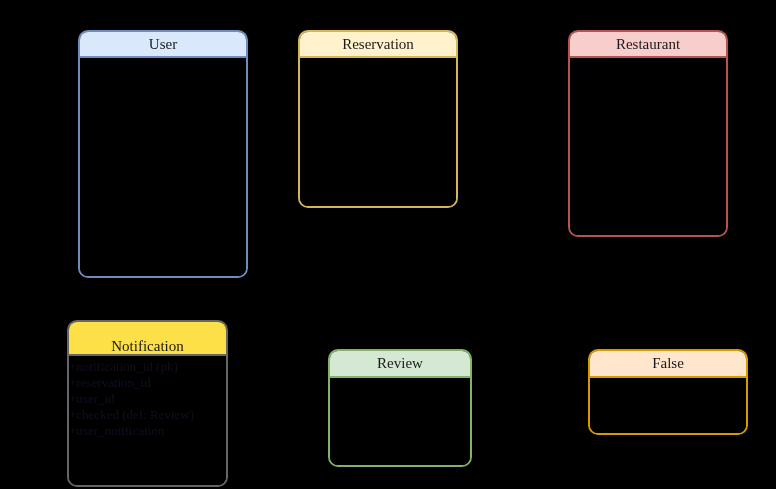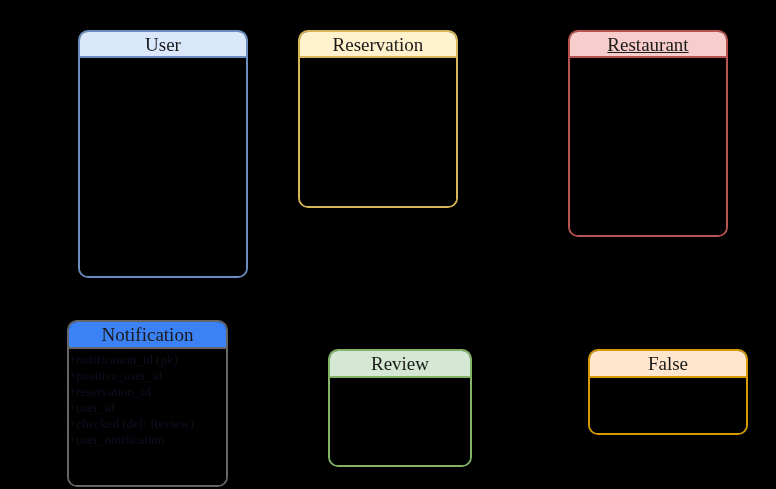--- a/index.html
+++ b/index.html
@@ -21,21 +21,21 @@
     border-style: solid;
     border-width: 2px;
     border-radius: 10px;
     overflow: hidden;
     background: #000000;
   }
   .entity-header {
     box-sizing: border-box;
     width: 100%;
     text-align: center;
-    font-size: 19px;
+    font-size: 15px;
     line-height: 1;
     color: #1a1a1a;
     display: flex;
     align-items: center;
     justify-content: center;
     border-bottom-style: solid;
     border-bottom-width: 2px;
   }
   .entity-body {
     box-sizing: border-box;
@@ -61,32 +61,31 @@
       </div>
       <div class="entity-body" style="height: 218px;"></div>
     </div>
     <div class="entity" style="left: 298px; top: 30px; width: 160px; height: 178px; border-color: rgb(214, 182, 86);">
       <div class="entity-header" style="height: 26px; background: rgb(255, 242, 204); border-bottom-color: rgb(214, 182, 86);">
         <span>Reservation</span>
       </div>
       <div class="entity-body" style="height: 148px;"></div>
     </div>
     <div class="entity" style="left: 568px; top: 30px; width: 160px; height: 207px; border-color: rgb(184, 84, 80);">
-      <div class="entity-header" style="height: 26px; background: rgb(248, 206, 204); border-bottom-color: rgb(184, 84, 80); text-decoration: underline;">
+      <div class="entity-header" style="height: 26px; background: rgb(248, 206, 204); border-bottom-color: rgb(184, 84, 80);">
         <span>Restaurant</span>
       </div>
       <div class="entity-body" style="height: 177px;"></div>
     </div>
     <div class="entity" style="left: 67px; top: 320px; width: 161px; height: 167px; border-color: rgb(102, 102, 102);">
-      <div class="entity-header" style="height: 27px; background: #3b82f6; border-bottom-color: rgb(102, 102, 102);">
+      <div class="entity-header" style="height: 34px; background: #fde047; border-bottom-color: rgb(102, 102, 102); align-items: flex-end;">
         <span>Notification</span>
       </div>
       <div class="entity-body" style="height: 136px;">
         <div class="attr">+notification_id (pk)</div>
-        <div class="attr">+positive_user_id</div>
         <div class="attr">+reservation_id</div>
         <div class="attr">+user_id</div>
         <div class="attr">+checked (def: Review)</div>
         <div class="attr">+user_notification</div>
       </div>
     </div>
     <div class="entity" style="left: 328px; top: 349px; width: 144px; height: 118px; border-color: rgb(130, 179, 102);">
       <div class="entity-header" style="height: 27px; background: rgb(213, 232, 212); border-bottom-color: rgb(130, 179, 102);">
         <span>Review</span>
       </div>

